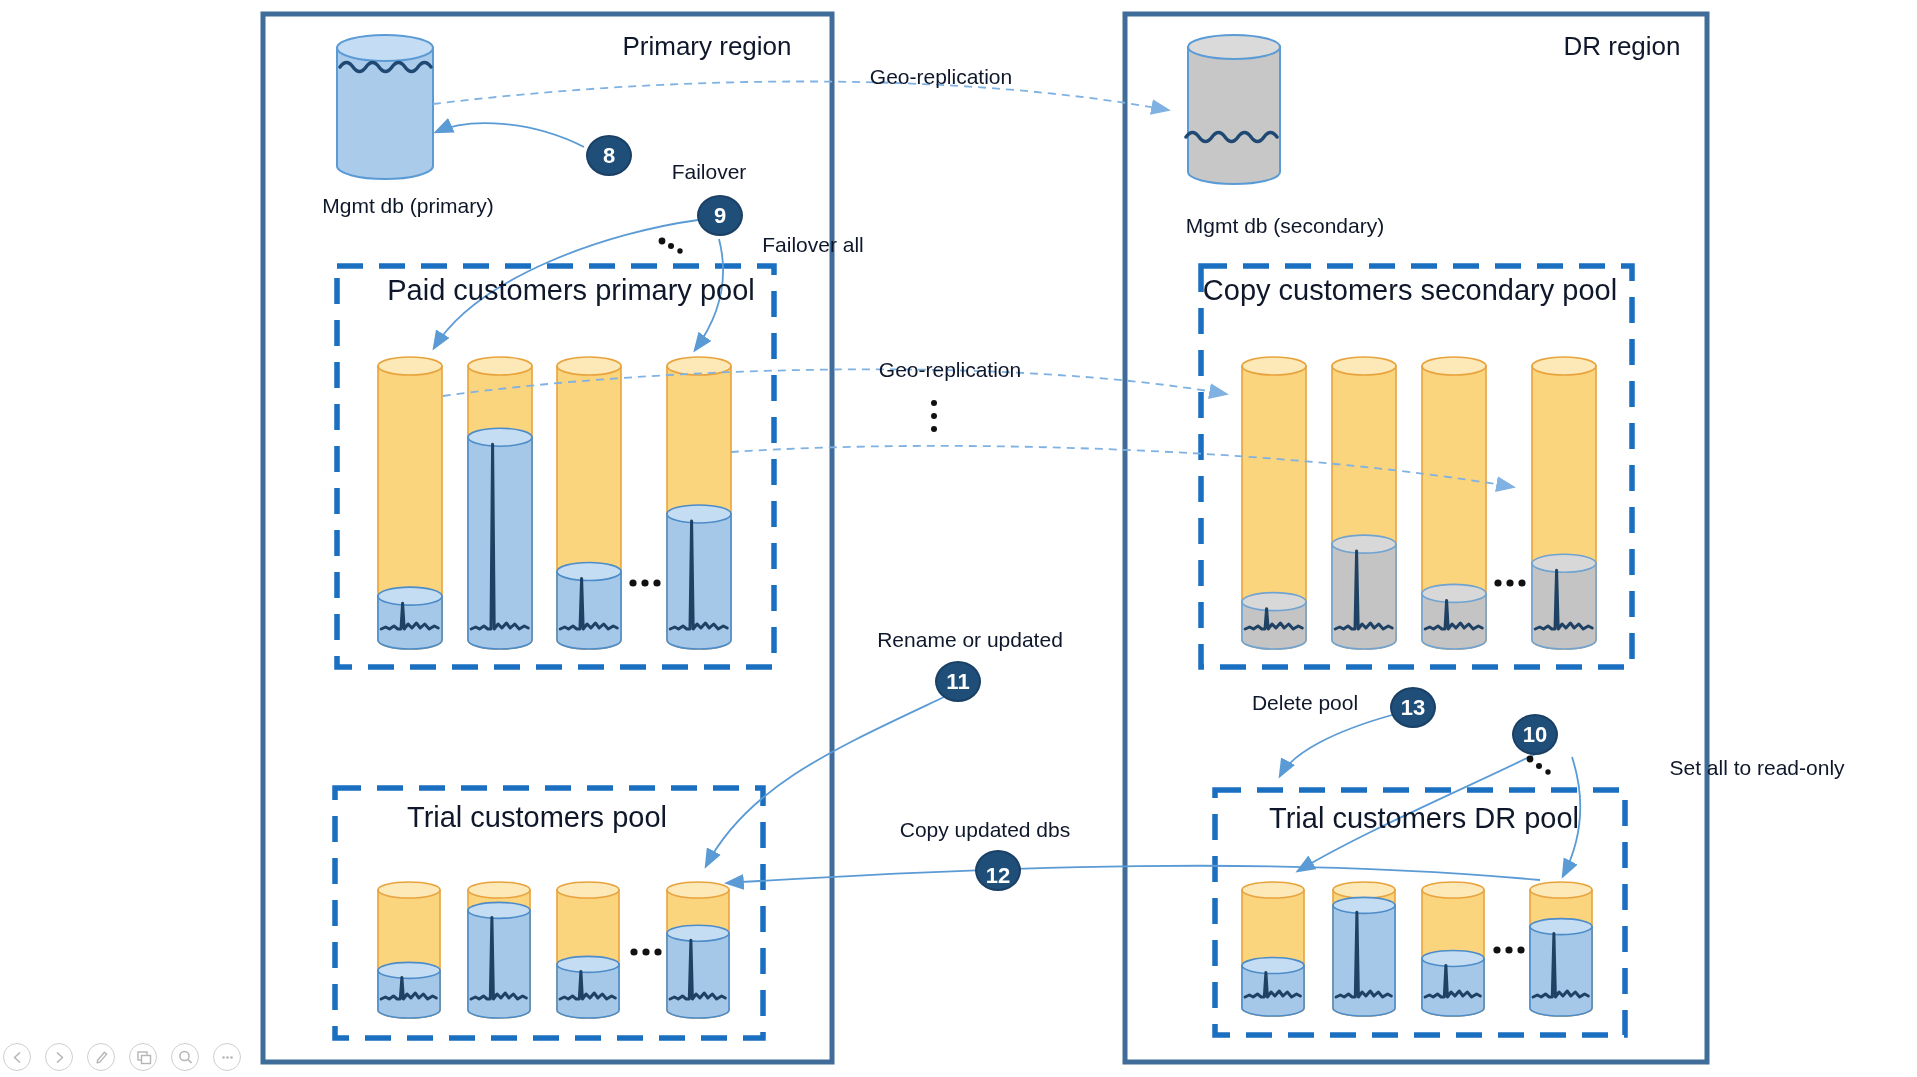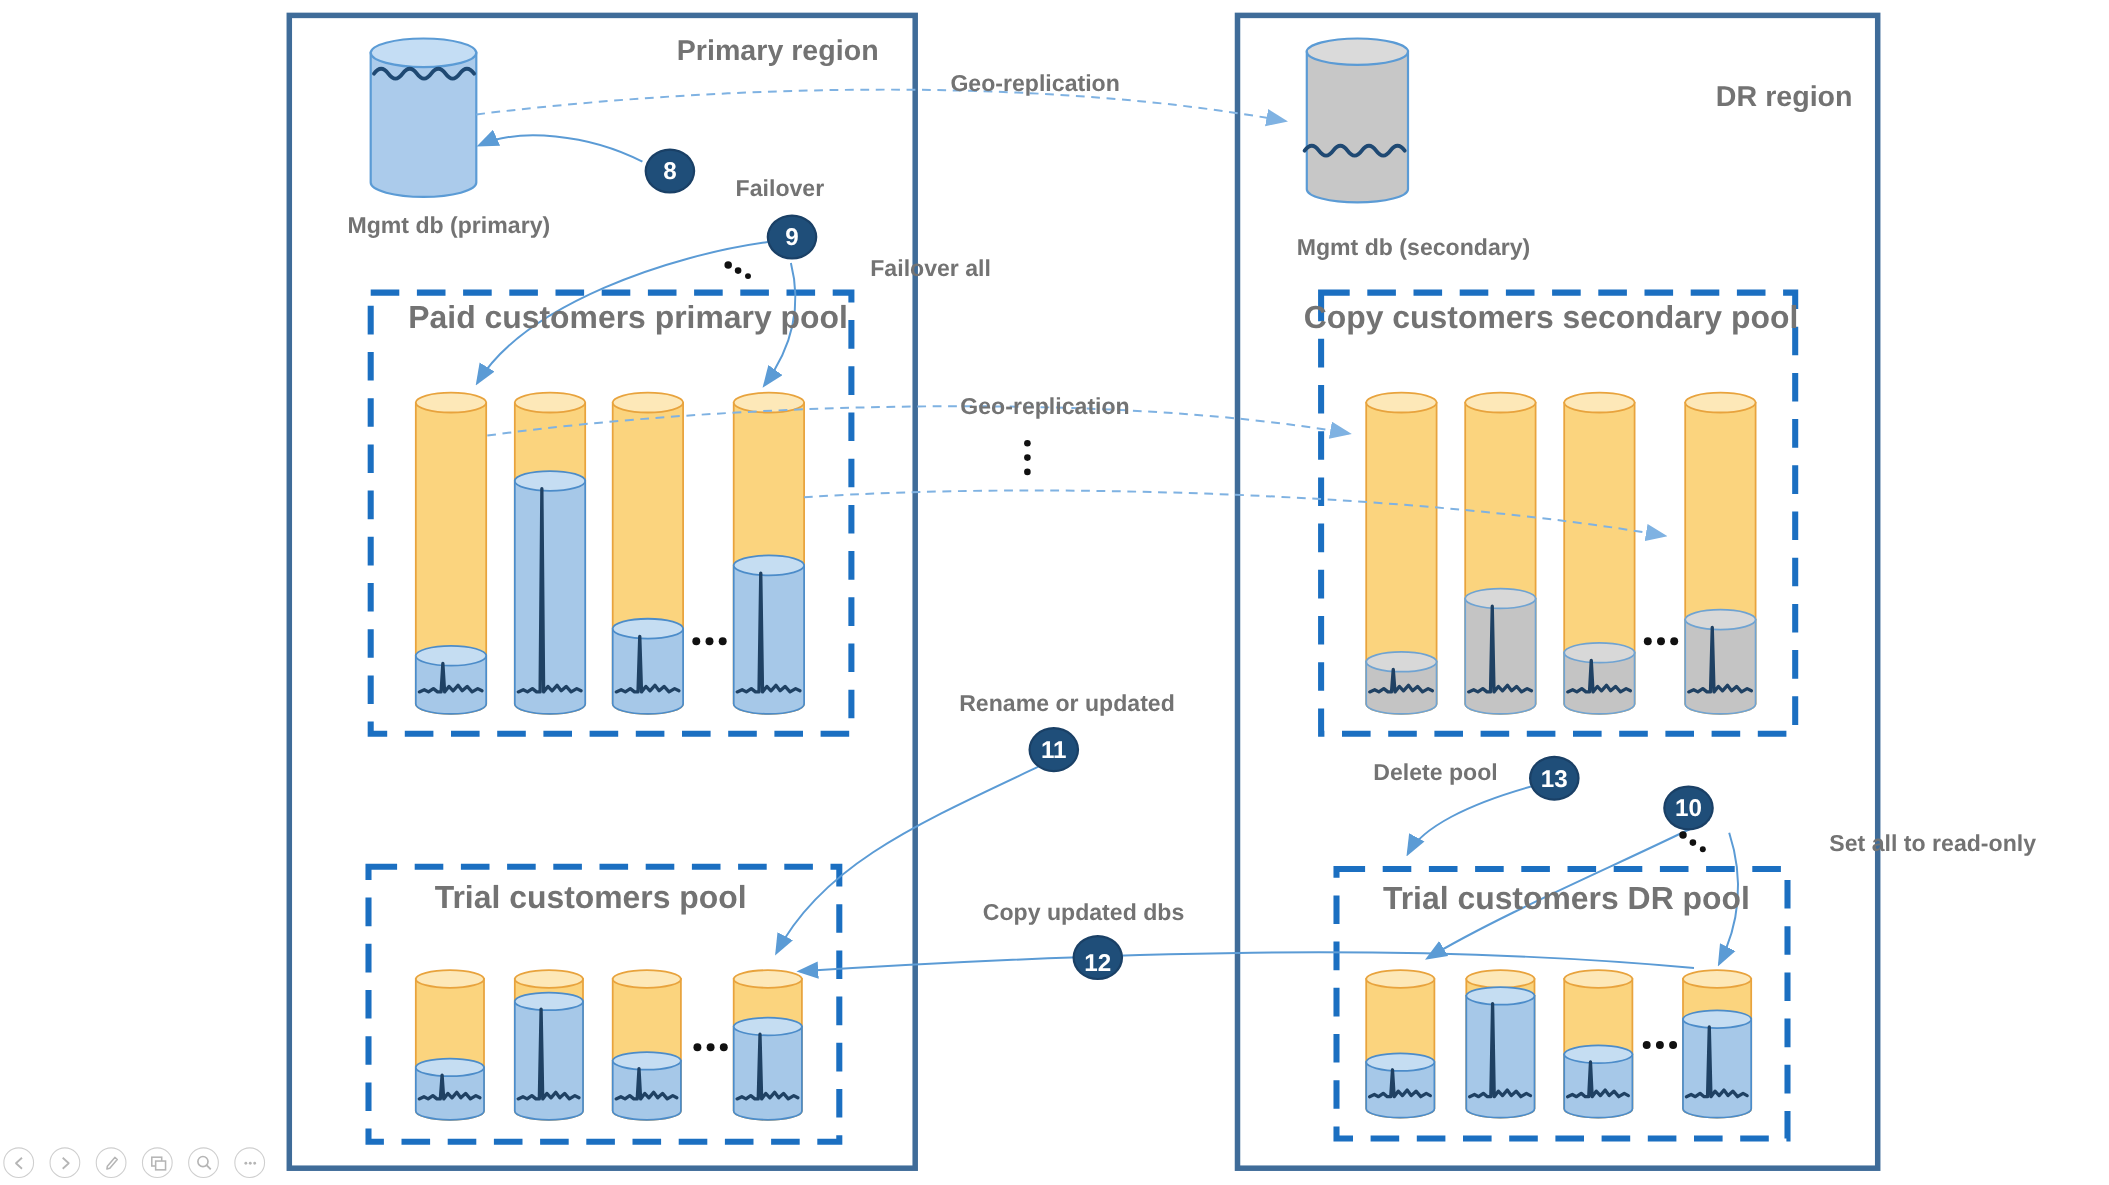--- a/index.html
+++ b/index.html
@@ -1,20 +1,20 @@
 <!DOCTYPE html>
 <html><head>
 <meta charset="utf-8">
 <style>
   html,body{margin:0;padding:0;background:#ffffff;}
   #canvas{position:relative;width:1917px;height:1077px;background:#ffffff;overflow:hidden;
           font-family:"Liberation Sans",sans-serif;color:#1b1b1b;}
   #diagram{position:absolute;left:0;top:0;}
   .lbl{position:absolute;transform:translate(-50%,-50%);white-space:nowrap;
-       font-size:21px;color:#737373;font-weight:bold;}
+       font-size:21px;color:#0f172a;}
   .lbl.title{font-size:26px;}
   .lbl.pool{font-size:29px;}
   .badge{position:absolute;width:46px;height:41px;border-radius:50%;
          background:#1F4E79;border:2px solid #1A4066;box-sizing:border-box;
          display:flex;align-items:center;justify-content:center;
          color:#ffffff;font-weight:bold;font-size:22px;}
   #toolbar{position:absolute;left:3px;top:1043px;display:flex;gap:14px;}
   .tool-btn{width:28px;height:28px;border-radius:50%;border:1.5px solid #cfcfcf;
             background:#ffffff;box-sizing:border-box;display:flex;align-items:center;
             justify-content:center;padding:0;}
@@ -211,31 +211,31 @@
         <circle cx="1521" cy="950" r="3.6"></circle>
     </g>
     <g fill="#111111">
       <circle cx="1530" cy="759" r="3.4"></circle>
         <circle cx="1539" cy="766" r="3"></circle>
         <circle cx="1548" cy="772" r="2.7"></circle>
     </g>
   </svg>
 
   <div class="lbl title" style="left:707px;top:46px;">Primary region</div>
-  <div class="lbl title" style="left:1622px;top:46px;margin-top:42px;">DR region</div>
+  <div class="lbl title" style="left:1622px;top:46px;">DR region</div>
   <div class="lbl" style="left:408px;top:206px;">Mgmt db (primary)</div>
   <div class="lbl" style="left:1285px;top:207px;margin-top:19px;">Mgmt db (secondary)</div>
   <div class="lbl" style="left:941px;top:77px;">Geo-replication</div>
   <div class="lbl" style="left:950px;top:370px;">Geo-replication</div>
   <div class="lbl pool" style="left:571px;top:290px;">Paid customers primary pool</div>
   <div class="lbl pool" style="left:1410px;top:290px;">Copy customers secondary pool</div>
   <div class="lbl pool" style="left:537px;top:817px;text-align:center;">Trial customers pool</div>
   <div class="lbl pool" style="left:1424px;top:818px;">Trial customers DR pool</div>
   <div class="lbl" style="left:684px;top:172px;margin-left:25px;">Failover</div>
-  <div class="lbl" style="left:813px;top:245px;margin-left:33px;">Failover all</div>
+  <div class="lbl" style="left:813px;top:245px;">Failover all</div>
   <div class="lbl" style="left:1757px;top:768px;">Set all to read-only</div>
   <div class="lbl" style="left:970px;top:640px;">Rename or updated</div>
   <div class="lbl" style="left:985px;top:830px;">Copy updated dbs</div>
   <div class="lbl" style="left:1305px;top:703px;">Delete pool</div>
 
   <div class="badge" style="left:586px;top:135px;">
       <span>8</span>
     </div>
   <div class="badge" style="left:697px;top:195px;">
       <span>9</span>

